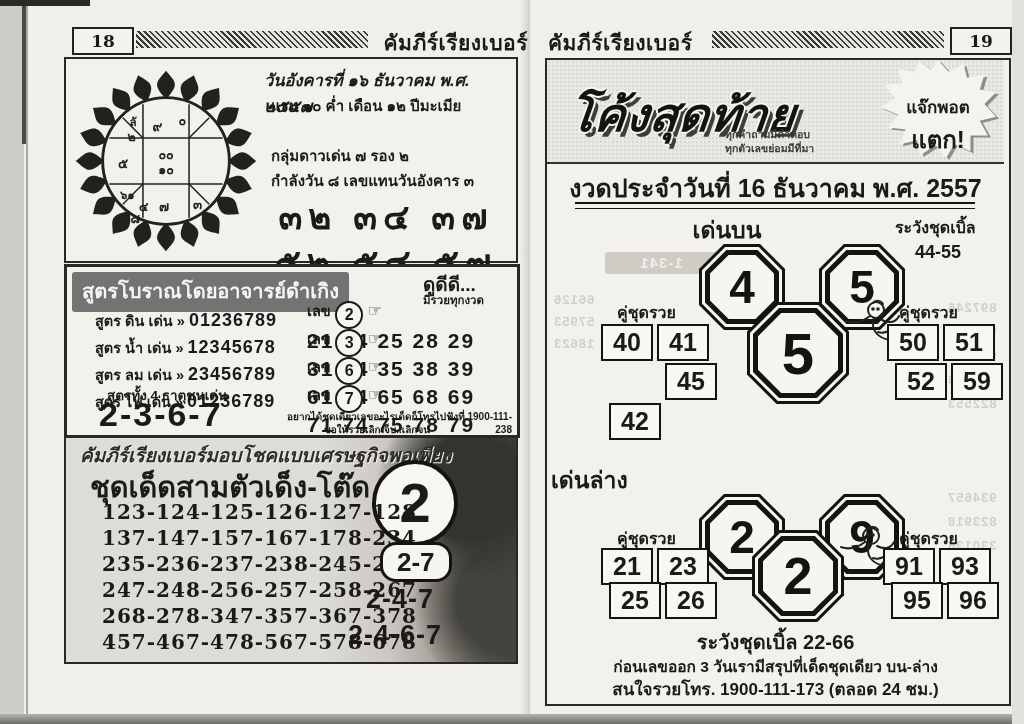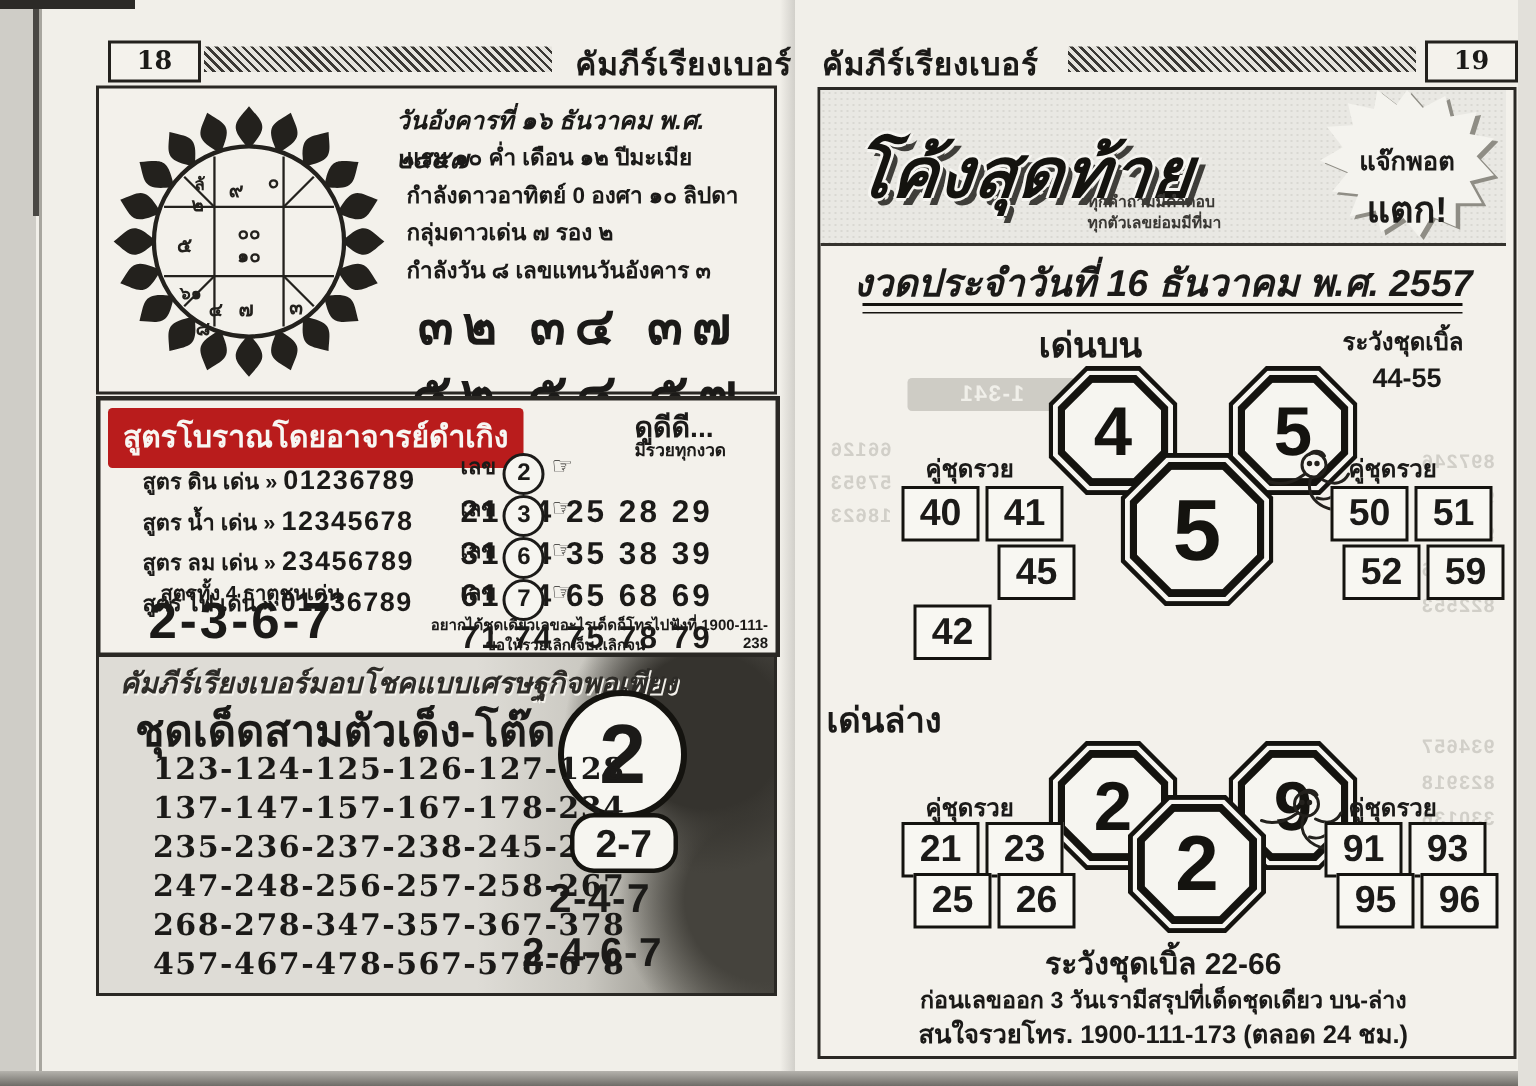--- a/index.html
+++ b/index.html
@@ -8,21 +8,21 @@
   .abs{position:absolute;}
   .b{font-weight:bold;}
   .page{background:#f1efe9;position:absolute;top:0;height:724px;}
   .pageno{border:2px solid #23211d;background:#f4f2ec;text-align:center;
           font-family:"DejaVu Serif","Liberation Serif",serif;font-weight:bold;font-size:17px;line-height:24px;}
   .hatch{background:repeating-linear-gradient(45deg,#3a3834 0 1.6px,#e6e4de 1.6px 4.2px);height:17px;}
   .masthead{font-weight:900;font-size:21px;letter-spacing:.5px;white-space:nowrap;}
   .box{position:absolute;border:2px solid #2a2824;background:#f3f1eb;}
   .thai{line-height:1.45;}
   
-  .fx-head{background:#b91c1c;color:#f7f6f2;font-weight:900;font-size:20px;
+  .fx-head{background:#737373;color:#f7f6f2;font-weight:900;font-size:20px;
            padding:3px 10px 5px;border-radius:3px;white-space:nowrap;}
   .fx-label{font-size:14.5px;font-weight:bold;white-space:nowrap;}
   .fx-digits{font-size:18px;font-weight:900;letter-spacing:1px;}
   .fx-nums{font-size:21px;font-weight:900;letter-spacing:2px;white-space:nowrap;}
   .circ{display:inline-block;width:24px;height:24px;border:2px solid #1b1a18;border-radius:50%;
         text-align:center;line-height:24px;font-weight:900;font-size:16px;background:#f6f5f0;vertical-align:-4px;}
   
   .photo{background:
      radial-gradient(circle at 90% 22%, #35332e 0 52px, rgba(53,51,46,0) 95px),
      radial-gradient(circle at 99% 72%, #45433d 0 55px, rgba(69,67,61,0) 100px),
@@ -108,21 +108,20 @@
       <text x="100" y="114" font-size="13" text-anchor="middle">๑๐</text>
       <text x="52" y="140" font-size="12">๖๑</text>
       <text x="72" y="152" font-size="13">๔</text>
       <text x="63" y="165" font-size="13">๘</text>
       <text x="98" y="152" font-size="14" text-anchor="middle">๗</text>
       <text x="128" y="150" font-size="14">๓</text>
     </g>
   </svg>
   <div class="abs b" style="left:198px;top:8px;width:248px;font-size:16.5px;font-style:italic;">วันอังคารที่ ๑๖ ธันวาคม พ.ศ. ๒๕๕๗</div>
   <div class="abs b thai" style="left:205px;top:36px;font-size:15px;">แรม ๑๐ ค่ำ เดือน ๑๒ ปีมะเมีย</div>
-  <div class="abs b thai" style="left:205px;top:61px;font-size:15px;">กำลังดาวอาทิตย์ 0 องศา ๑๐ ลิปดา</div>
   <div class="abs b thai" style="left:205px;top:86px;font-size:15px;">กลุ่มดาวเด่น ๗ รอง ๒</div>
   <div class="abs b thai" style="left:205px;top:111px;font-size:15px;">กำลังวัน ๘ เลขแทนวันอังคาร ๓</div>
   <div class="abs" style="left:200px;top:130px;width:240px;text-align:center;font-size:35px;font-weight:900;letter-spacing:6px;">๓๒ ๓๔ ๓๗</div>
   <div class="abs" style="left:200px;top:175px;width:240px;text-align:center;font-size:35px;font-weight:900;letter-spacing:6px;">๕๒ ๕๔ ๕๗</div>
 </div>
 
 <div class="box" style="left:64px;top:264px;width:450px;height:168px;border-width:3px;">
   <div class="abs fx-head" style="left:5px;top:5px;">สูตรโบราณโดยอาจารย์ดำเกิง</div>
   <div class="abs b" style="left:356px;top:2px;font-size:19px;">ดูดีดี...</div>
   <div class="abs b" style="left:356px;top:24px;font-size:11.5px;">มีรวยทุกงวด</div>
@@ -187,21 +186,21 @@
     <div class="abs star" style="left:336px;top:2px;width:116px;height:98px;background:#8f8d85;"></div>
     <div class="abs star" style="left:333px;top:0;width:116px;height:98px;background:#f4f3ee;"></div>
     <div class="abs" style="left:333px;top:22px;width:116px;text-align:center;">
       <div style="font-size:17px;font-weight:900;margin-top:11px;">แจ๊กพอต</div>
       <div style="font-size:24px;font-weight:900;">แตก!</div>
     </div>
     <div class="abs" style="left:178px;top:66px;font-size:10.5px;color:#3a3834;font-weight:bold;">ทุกคำถามมีคำตอบ</div>
     <div class="abs" style="left:178px;top:80px;font-size:10.5px;color:#3a3834;font-weight:bold;">ทุกตัวเลขย่อมมีที่มา</div>
   </div>
 
-  <div class="abs drawdate" style="left:0;top:108px;width:457px;text-align:center;font-style:italic;">งวดประจำวันที่ 16 ธันวาคม พ.ศ. 2557</div>
+  <div class="abs drawdate" style="left:0;top:108px;width:457px;text-align:center;">งวดประจำวันที่ 16 ธันวาคม พ.ศ. 2557</div>
   <div class="abs" style="left:28px;top:142px;width:400px;height:4px;border-top:2.5px solid #14130f;border-bottom:1px solid #14130f;"></div>
 
   <div class="abs heading" style="left:0;top:152px;width:360px;text-align:center;">เด่นบน</div>
   <div class="abs plabel" style="left:348px;top:155px;">ระวังชุดเบิ้ล</div>
   <div class="abs" style="left:368px;top:182px;font-size:18px;font-weight:900;">44-55</div>
 
   <div class="abs oct o1" style="left:152px;top:184px;width:80px;height:80px;">
       <div class="oct o2">
         <div class="oct o3">
           <div class="oct o4">

